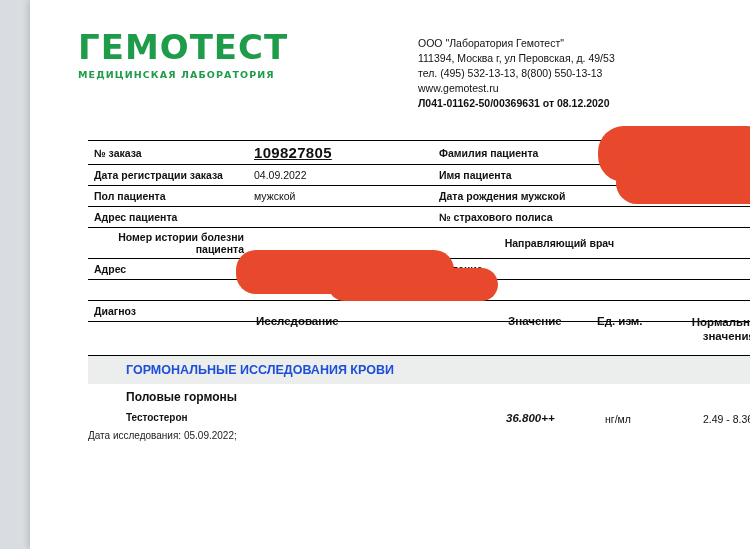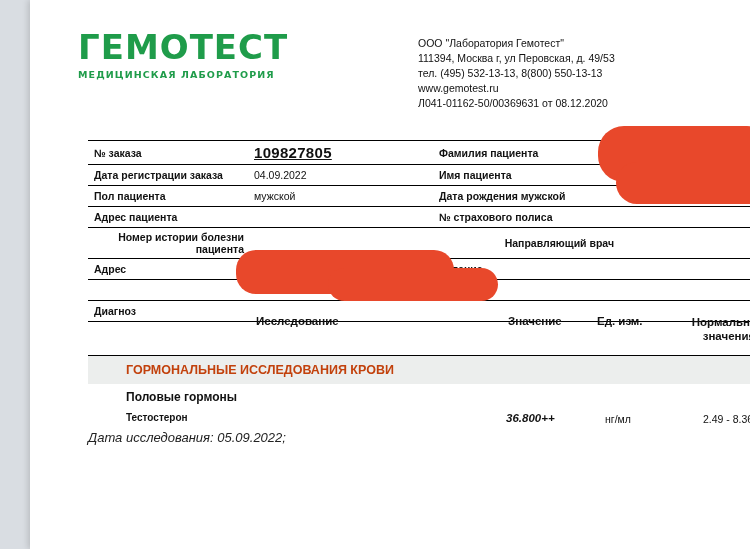--- a/index.html
+++ b/index.html
@@ -58,21 +58,21 @@
   }
   .org-block {
     position: absolute;
     left: 388px;
     top: 14px;
     font-size: 10.5px;
     color: #111;
     line-height: 1.42;
   }
   .org-block .lic {
-    font-weight: normal;
+    font-weight: bold;
   }
 
   
   .info-table {
     position: absolute;
     left: 58px;
     top: 140px;
     width: 662px;
     border-collapse: collapse;
     table-layout: fixed;
@@ -126,21 +126,21 @@
     height: 28px;
     background: #eceeed;
     border-top: 1px solid #000;
   }
   .res-band .title {
     position: absolute;
     left: 38px;
     top: 7px;
     font-weight: bold;
     font-size: 12.5px;
-    color: #c2410c;
+    color: #1d4ed8;
   }
   .sub-group {
     position: absolute;
     left: 96px;
     top: 390px;
     font-weight: bold;
     font-size: 12px;
     color: #111;
   }
   .res-row {
@@ -177,22 +177,21 @@
     left: 590px;
     top: 1px;
     width: 100px;
     text-align: center;
     font-size: 10.5px;
   }
   .res-date {
     position: absolute;
     left: 58px;
     top: 430px;
-    font-size: 13px;
-    font-style: italic;
+    font-size: 10px;
     color: #222;
   }
 
   
   .redact {
     position: absolute;
     background: #e8482b;
     border-radius: 14px;
   }
   .r1 {

